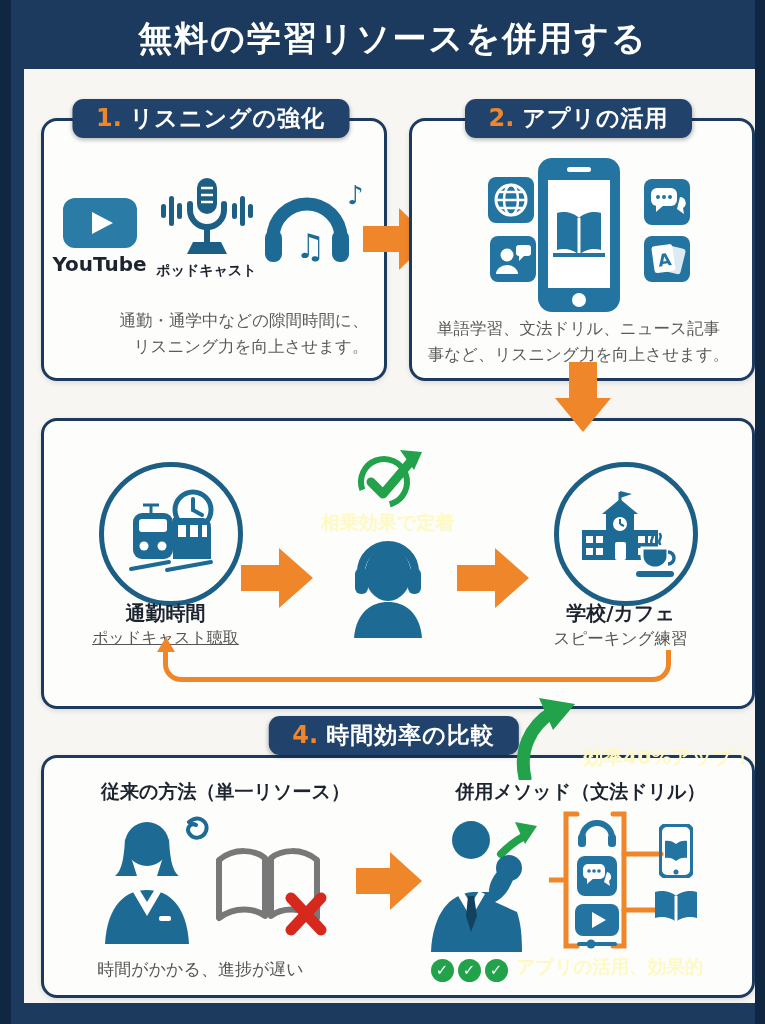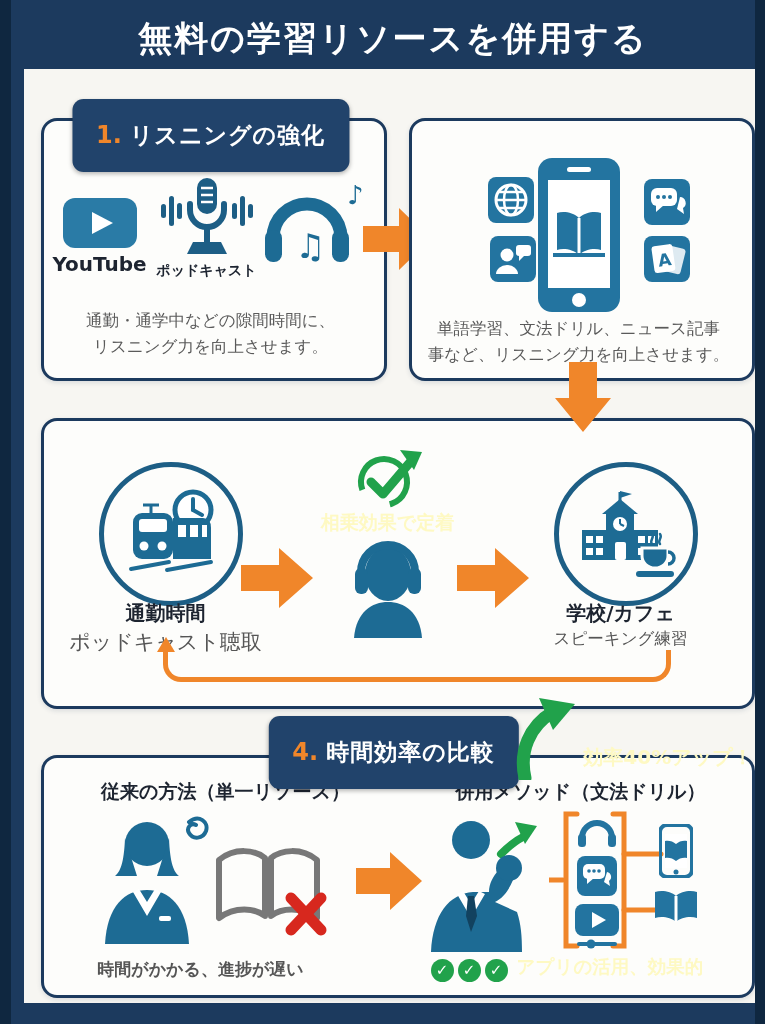--- a/index.html
+++ b/index.html
@@ -5,21 +5,21 @@
   html,body{margin:0;padding:0;background:#0f2740;}
   .page{position:relative;width:744px;height:1024px;margin:0 auto;background:#1c3a5e;
         font-family:"DejaVu Sans","Liberation Sans",sans-serif;overflow:hidden;}
   .abs{position:absolute;}
   .content{position:absolute;left:13px;top:69px;width:739px;height:934px;background:#f7f6f2;}
   .page-title{position:absolute;left:0;top:16px;width:765px;text-align:center;
         color:#ffffff;font-size:34px;font-weight:bold;letter-spacing:2px;}
   .card{position:absolute;background:#fdfdfb;border:3.5px solid #1c3a5e;border-radius:16px;
         box-shadow:0 2px 5px rgba(20,40,70,.12);}
   .badge{position:absolute;transform:translateX(-50%);background:#21436b;border-radius:11px;
-        padding:21px 24px;white-space:nowrap;box-shadow:0 2px 4px rgba(0,0,0,.28);z-index:5;text-align:center;}
+        padding:4px 24px;white-space:nowrap;box-shadow:0 2px 4px rgba(0,0,0,.28);z-index:5;text-align:center;}
   .badge .num{color:#f0862a;font-size:24px;font-weight:bold;margin-right:8px;}
   .badge .ttl{color:#ffffff;font-size:23px;font-weight:bold;letter-spacing:1px;}
   .desc{color:#5a5a5a;font-size:16.5px;line-height:1.55;text-align:center;}
   .lbl-dark{color:#1d2430;font-weight:bold;text-align:center;}
   .lbl-grey{color:#555;text-align:center;}
   .green-txt{color:#fef9c3;font-weight:bold;text-align:center;}
   .circle-big{position:absolute;width:134px;height:134px;border-radius:50%;
         border:5px solid #1d5e85;background:#fdfdfb;display:flex;align-items:center;justify-content:center;}
   .loop{position:absolute;left:152px;top:650px;width:498px;height:27px;
         border-left:5px solid #f0862a;border-right:5px solid #f0862a;border-bottom:5px solid #f0862a;
@@ -78,32 +78,35 @@
   <div class="abs" style="left:250px;top:182px;">
     <svg width="108" height="84" viewBox="0 0 108 84">
       <path d="M12 56 a34 34 0 0 1 68 0" fill="none" stroke="#1d6b94" stroke-width="13"></path>
       <rect x="4" y="48" width="17" height="32" rx="8" fill="#1d6b94"></rect>
       <rect x="71" y="48" width="17" height="32" rx="8" fill="#1d6b94"></rect>
       <text x="34" y="76" font-size="34" font-weight="bold" fill="#1d6b94">♫</text>
       <text x="86" y="22" font-size="26" font-weight="bold" fill="#1d6b94">♪</text>
     </svg>
   </div>
 
-  <div class="abs desc" style="left:42px;top:308px;width:316px;">
+  <div class="abs desc" style="left:42px;top:308px;width:316px;text-align:right;">
     <div>通勤・通学中などの隙間時間に、</div>
     <div>リスニング力を向上させます。</div>
   </div>
 
   <div class="abs" style="left:352px;top:208px;">
     <svg width="68" height="62" viewBox="0 0 68 62">
       <polygon points="0,18 36,18 36,0 68,31 36,62 36,44 0,44" fill="#f0862a"></polygon>
     </svg>
   </div>
 
   <div class="card" style="left:398px;top:118px;width:340px;height:257px;"></div>
+  <div class="badge" style="left:568px;top:99px;">
+    <span class="num">2.</span><span class="ttl">アプリの活用</span>
+  </div>
 
   <div class="abs" style="left:527px;top:158px;">
     <svg width="82" height="154" viewBox="0 0 82 154">
       <rect x="0" y="0" width="82" height="154" rx="14" fill="#2374a0"></rect>
       <rect x="10" y="22" width="62" height="108" fill="#ffffff"></rect>
       <rect x="29" y="9" width="24" height="5" rx="2.5" fill="#ffffff"></rect>
       <circle cx="41" cy="142" r="7" fill="#ffffff"></circle>
       <path d="M41 60 C35 54 25 53 19 55 L19 92 C25 90 35 91 41 97 C47 91 57 90 63 92 L63 55 C57 53 47 54 41 60 Z" fill="#2374a0"></path>
       <line x1="41" y1="60" x2="41" y2="97" stroke="#ffffff" stroke-width="3"></line>
       <line x1="15" y1="97" x2="67" y2="97" stroke="#2374a0" stroke-width="4"></line>
@@ -184,21 +187,21 @@
       <circle cx="41" cy="62" r="4.5" fill="#ffffff"></circle>
       <path d="M52 34 H82 Q90 34 90 44 V75 H52 Z" fill="#1d6b94"></path>
       <rect x="57" y="41" width="8" height="12" fill="#ffffff"></rect>
       <rect x="69" y="41" width="8" height="12" fill="#ffffff"></rect>
       <rect x="81" y="41" width="5" height="12" fill="#ffffff"></rect>
       <line x1="10" y1="85" x2="48" y2="78" stroke="#1d6b94" stroke-width="4" stroke-linecap="round"></line>
       <line x1="46" y1="86" x2="90" y2="78" stroke="#1d6b94" stroke-width="4" stroke-linecap="round"></line>
     </svg>
   </div>
   <div class="abs lbl-dark" style="left:55px;top:600px;width:200px;font-size:20px;">通勤時間</div>
-  <div class="abs lbl-grey" style="left:45px;top:628px;width:220px;font-size:21px;">ポッドキャスト聴取</div>
+  <div class="abs lbl-grey" style="left:45px;top:628px;width:220px;font-size:16px;text-decoration:underline;">ポッドキャスト聴取</div>
 
   <div class="abs" style="left:230px;top:548px;">
     <svg width="72" height="60" viewBox="0 0 72 60">
         <polygon points="0,17 38,17 38,0 72,30 38,60 38,43 0,43" fill="#f0862a"></polygon>
       </svg>
   </div>
   <div class="abs" style="left:337px;top:536px;">
     <svg width="80" height="102" viewBox="0 0 80 102">
       <ellipse cx="40" cy="38" rx="23" ry="27" fill="#1d6b94"></ellipse>
       <path d="M6 102 C8 76 24 66 40 66 C56 66 72 76 74 102 Z" fill="#1d6b94"></path>
@@ -273,21 +276,21 @@
     </svg>
   </div>
   <div class="abs" style="left:196px;top:842px;">
     <svg width="122" height="96" viewBox="0 0 122 96">
       <path d="M12 18 C28 5 48 8 58 16 L58 74 C48 66 28 64 12 76 Z" fill="#fdfdfb" stroke="#787878" stroke-width="6" stroke-linejoin="round"></path>
       <path d="M110 18 C94 5 74 8 64 16 L64 74 C74 66 94 64 110 76 Z" fill="#fdfdfb" stroke="#787878" stroke-width="6" stroke-linejoin="round"></path>
       <line x1="84" y1="56" x2="114" y2="88" stroke="#d7281e" stroke-width="11" stroke-linecap="round"></line>
       <line x1="114" y1="56" x2="84" y2="88" stroke="#d7281e" stroke-width="11" stroke-linecap="round"></line>
     </svg>
   </div>
-  <div class="abs lbl-grey" style="left:55px;top:958px;width:270px;font-size:17px;font-weight:bold;">時間がかかる、進捗が遅い</div>
+  <div class="abs lbl-grey" style="left:55px;top:958px;width:270px;font-size:17px;">時間がかかる、進捗が遅い</div>
 
   <div class="abs" style="left:345px;top:852px;">
     <svg width="66" height="58" viewBox="0 0 66 58">
         <polygon points="0,16 34,16 34,0 66,29 34,58 34,42 0,42" fill="#f0862a"></polygon>
       </svg>
   </div>
 
   <div class="abs lbl-dark" style="left:410px;top:779px;width:320px;font-size:19px;">併用メソッド（文法ドリル）</div>
 
   <div class="abs" style="left:414px;top:816px;">

